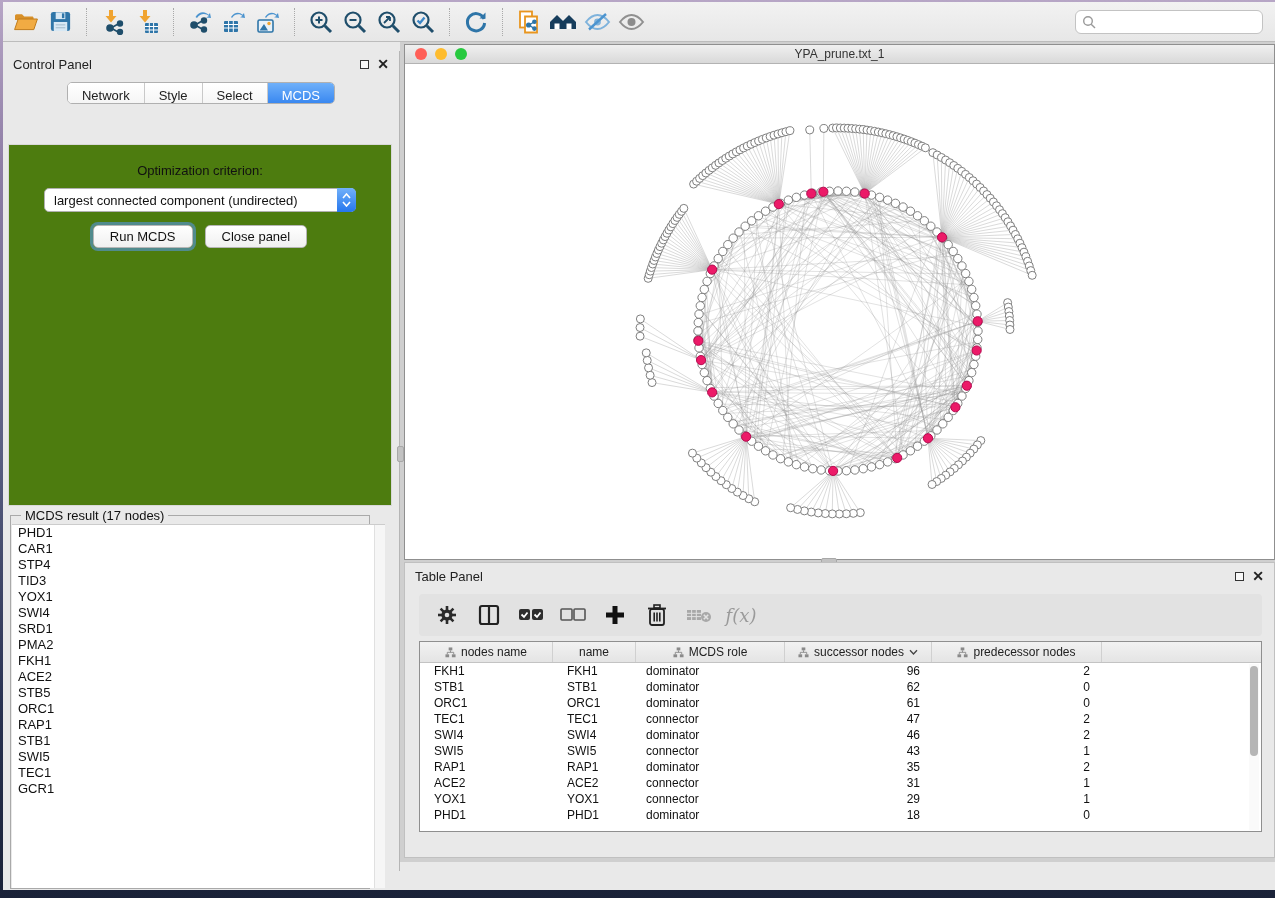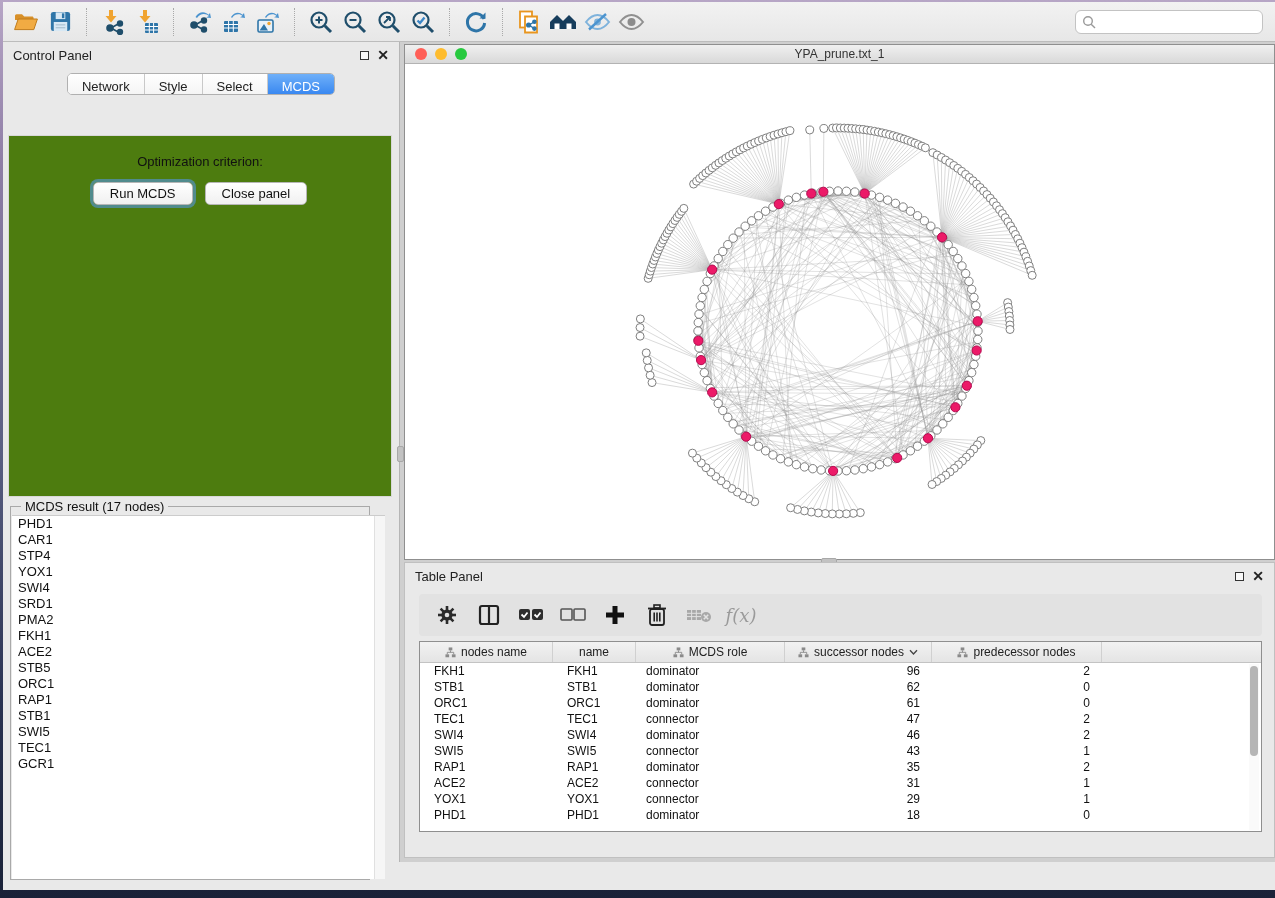--- a/index.html
+++ b/index.html
@@ -12,21 +12,21 @@
   .toolbar { position:absolute; left:0; top:0; width:1272px; height:40px;
     background:linear-gradient(#f2f2f2,#e7e7e7); border-bottom:1px solid #bcbcbc;
     display:flex; align-items:center; padding-left:6px; }
   .tbtn { width:34px; height:32px; display:flex; align-items:center; justify-content:center; }
   .tsep { width:0; height:28px; border-left:1px dotted #a9a9a9; margin:0 9px; }
   .search { margin-left:auto; margin-right:12px; width:188px; height:24px; background:#fff;
     border:1px solid #c3c3c3; border-radius:6px; display:flex; align-items:center; padding:0 6px; }
   .search input { border:none; outline:none; flex:1; font-size:12px; background:transparent; }
 
   
-  .cpanel { position:absolute; left:0; top:40px; width:397px; height:820px;
+  .cpanel { position:absolute; left:0; top:49px; width:397px; height:820px;
     background:#e9e9e9; border-right:1px solid #b5b5b5; }
   .panel-title { height:26px; display:flex; align-items:center; padding:0 10px; font-size:13px; color:#222; }
   .wctrl { margin-left:auto; display:flex; align-items:center; gap:8px; }
   .float-ic { width:9px; height:9px; border:1.5px solid #333; display:inline-block; background:#f8f8f8; }
   .close-ic { font-size:14px; font-weight:bold; color:#222; line-height:1; }
   .seg { display:flex; border:1px solid #b0b0b0; border-radius:5px; overflow:hidden;
     background:#fff; height:22px; align-items:stretch; }
   .seg-btn { padding:12px 14px; font-size:13px; color:#222; border-right:1px solid #c9c9c9;
     background:linear-gradient(#ffffff,#f3f3f3); display:flex; align-items:center; }
   .seg-btn:last-child { border-right:none; }
@@ -277,32 +277,44 @@
     <div class="cp-tabbar">
       <div class="seg" id="cp-tabs">
           <div class="seg-btn">Network</div>
           <div class="seg-btn">Style</div>
           <div class="seg-btn">Select</div>
           <div class="seg-btn sel">MCDS</div>
         </div>
     </div>
     <div class="cp-content">
       <div class="opt-label">Optimization criterion:</div>
+      <div class="selectbox">
+        <span>largest connected component (undirected)</span>
+        <span class="stepper">
+          <svg width="9" height="6" viewBox="0 0 9 6">
+              <path d="M1 5 4.5 1 8 5" fill="none" stroke="#fff" stroke-width="1.6"></path>
+            </svg>
+          <svg width="9" height="6" viewBox="0 0 9 6">
+              <path d="M1 1 4.5 5 8 1" fill="none" stroke="#fff" stroke-width="1.6"></path>
+            </svg>
+        </span>
+      </div>
       <div class="btn-row">
         <div class="mac-btn focused">Run MCDS</div>
         <div class="mac-btn">Close panel</div>
       </div>
     </div>
     <div class="groupbox">
       <span class="gb-legend">MCDS result (17 nodes)</span>
       <div class="mcds-list" id="mcds-list">
         <div class="mcds-scroll"></div>
       <div class="mcds-item">PHD1</div>
           <div class="mcds-item">CAR1</div>
           <div class="mcds-item">STP4</div>
+          <div class="mcds-item">TID3</div>
           <div class="mcds-item">YOX1</div>
           <div class="mcds-item">SWI4</div>
           <div class="mcds-item">SRD1</div>
           <div class="mcds-item">PMA2</div>
           <div class="mcds-item">FKH1</div>
           <div class="mcds-item">ACE2</div>
           <div class="mcds-item">STB5</div>
           <div class="mcds-item">ORC1</div>
           <div class="mcds-item">RAP1</div>
           <div class="mcds-item">STB1</div>

